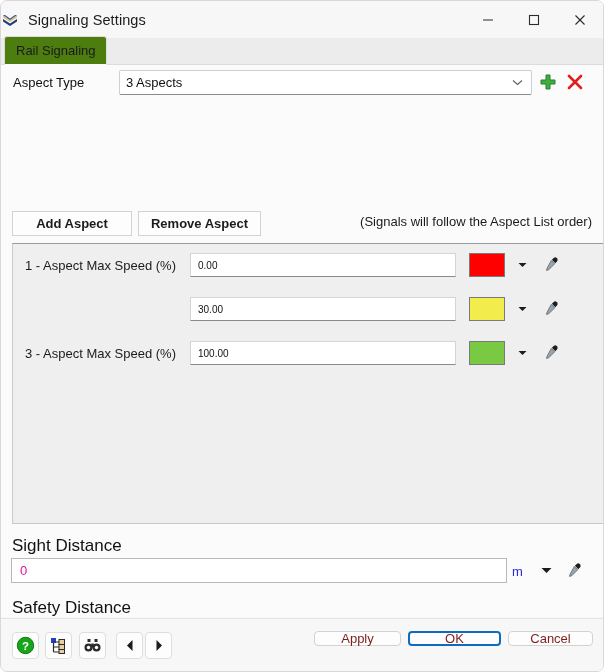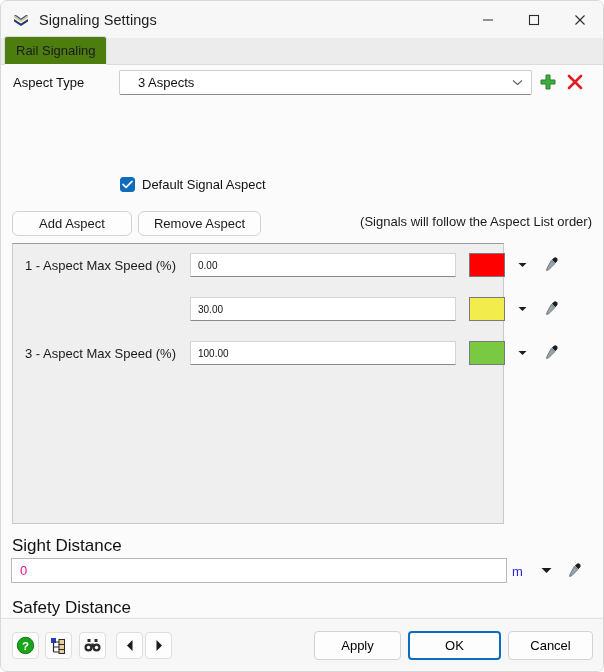--- a/index.html
+++ b/index.html
@@ -26,21 +26,20 @@
     overflow: hidden;
   }
 
   
   .titlebar {
     height: 37px;
     display: flex;
     align-items: center;
     background: #f7f7f7;
     box-sizing: border-box;
-    padding-left: 11px;
   }
   .title-icon {
     width: 18px;
     height: 18px;
     flex: 0 0 18px;
     margin-right: 9px;
     position: relative;
   }
   .title-text {
     font-size: 14.5px;
@@ -116,21 +115,21 @@
     left: 118px;
     width: 413px;
     height: 25px;
     box-sizing: border-box;
     background: #ffffff;
     border: 1px solid #cfcfcf;
     border-bottom-color: #8a8a8a;
     border-radius: 2px;
     display: flex;
     align-items: center;
-    padding-left: 18px;
+    padding-left: 6px;
     font-size: 13px;
   }
   .combo-arrow {
     margin-left: auto;
     margin-right: 8px;
     display: flex;
     align-items: center;
   }
   .iconbtn {
     position: absolute;
@@ -172,27 +171,28 @@
     position: absolute;
     left: 0;
     top: 146px;
     width: 604px;
     height: 25px;
   }
   .btn {
     box-sizing: border-box;
     background: #fdfdfd;
     border: 1px solid #d2d2d2;
-    border-radius: 6px;
+    border-radius: 0;
     font-family: "Liberation Sans", sans-serif;
     font-size: 13px;
     color: #1b1b1b;
     display: flex;
     align-items: center;
     justify-content: center;
+    font-weight: bold;
   }
   .btn-add {
     position: absolute;
     left: 11px; top: 0;
     width: 120px; height: 25px;
   }
   .btn-remove {
     position: absolute;
     left: 137px; top: 0;
     width: 123px; height: 25px;
@@ -203,21 +203,21 @@
     top: 3px;
     font-size: 13px;
     color: #1b1b1b;
   }
 
   
   .panel {
     position: absolute;
     left: 11px;
     top: 178px;
-    width: 492px;
+    width: 592px;
     height: 281px;
     box-sizing: border-box;
     background: #efefef;
     border: 1px solid #c9c9c9;
     border-top-color: #9a9a9a;
   }
   .aspect-row {
     position: absolute;
     left: 0;
     width: 574px;
@@ -338,28 +338,28 @@
     background: #fdfdfd;
     border: 1px solid #dedede;
     border-radius: 4px;
     display: flex;
     align-items: center;
     justify-content: center;
   }
   .dlgbtn {
     position: absolute;
     top: 12px;
-    height: 29px;
+    height: 15px;
     box-sizing: border-box;
     background: #fdfdfd;
     border: 1px solid #d2d2d2;
     border-radius: 4px;
     font-family: "Liberation Sans", sans-serif;
     font-size: 13px;
-    color: #000000;
+    color: #7f1d1d;
     display: flex;
     align-items: center;
     justify-content: center;
   }
   .dlgbtn.primary {
     border: 2px solid #0f6cbd;
   }
 </style>
 </head>
 <body>
@@ -419,28 +419,20 @@
         </svg>
       </div>
       <div class="iconbtn xred">
         <svg width="18" height="18" viewBox="0 0 18 18">
           <line x1="3" y1="3" x2="15" y2="15" stroke="#e02020" stroke-width="2.6" stroke-linecap="round"></line>
           <line x1="15" y1="3" x2="3" y2="15" stroke="#e02020" stroke-width="2.6" stroke-linecap="round"></line>
         </svg>
       </div>
     </div>
 
-    <div class="row-default">
-      <div class="checkbox">
-        <svg width="11" height="9" viewBox="0 0 11 9">
-            <path d="M1 4.4 L4 7.4 L10 1.4" fill="none" stroke="#ffffff" stroke-width="1.6" stroke-linecap="round" stroke-linejoin="round"></path>
-          </svg>
-      </div>
-      <div class="chk-label">Default Signal Aspect</div>
-    </div>
 
     <div class="row-buttons">
       <div class="btn btn-add">Add Aspect</div>
       <div class="btn btn-remove">Remove Aspect</div>
       <div class="hint">(Signals will follow the Aspect List order)</div>
     </div>
 
     <div class="panel">
 
       <div class="aspect-row" style="top:6px">

